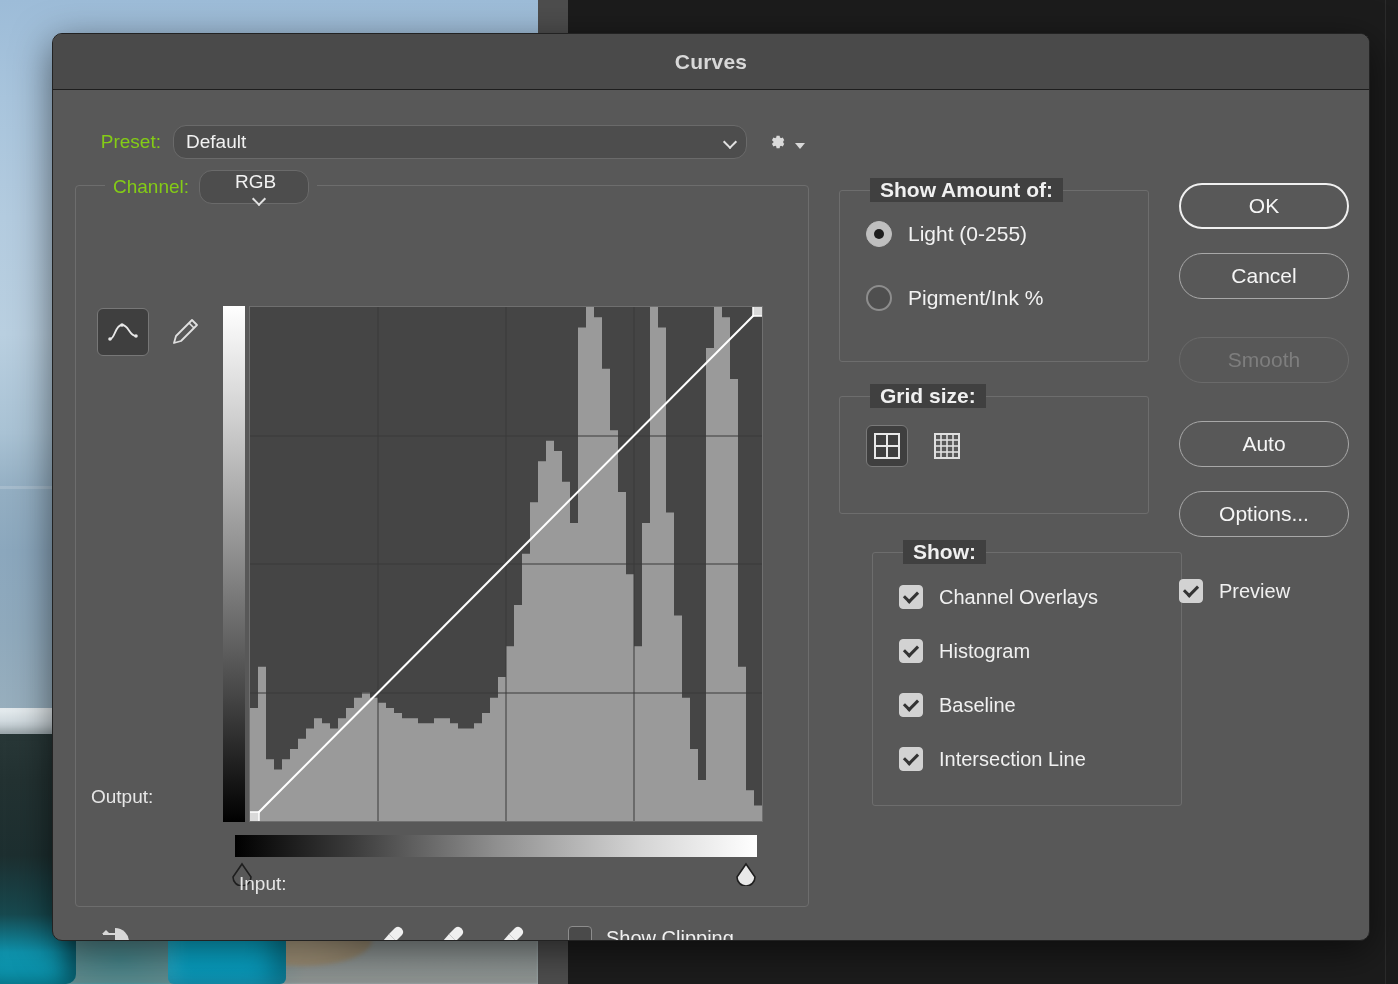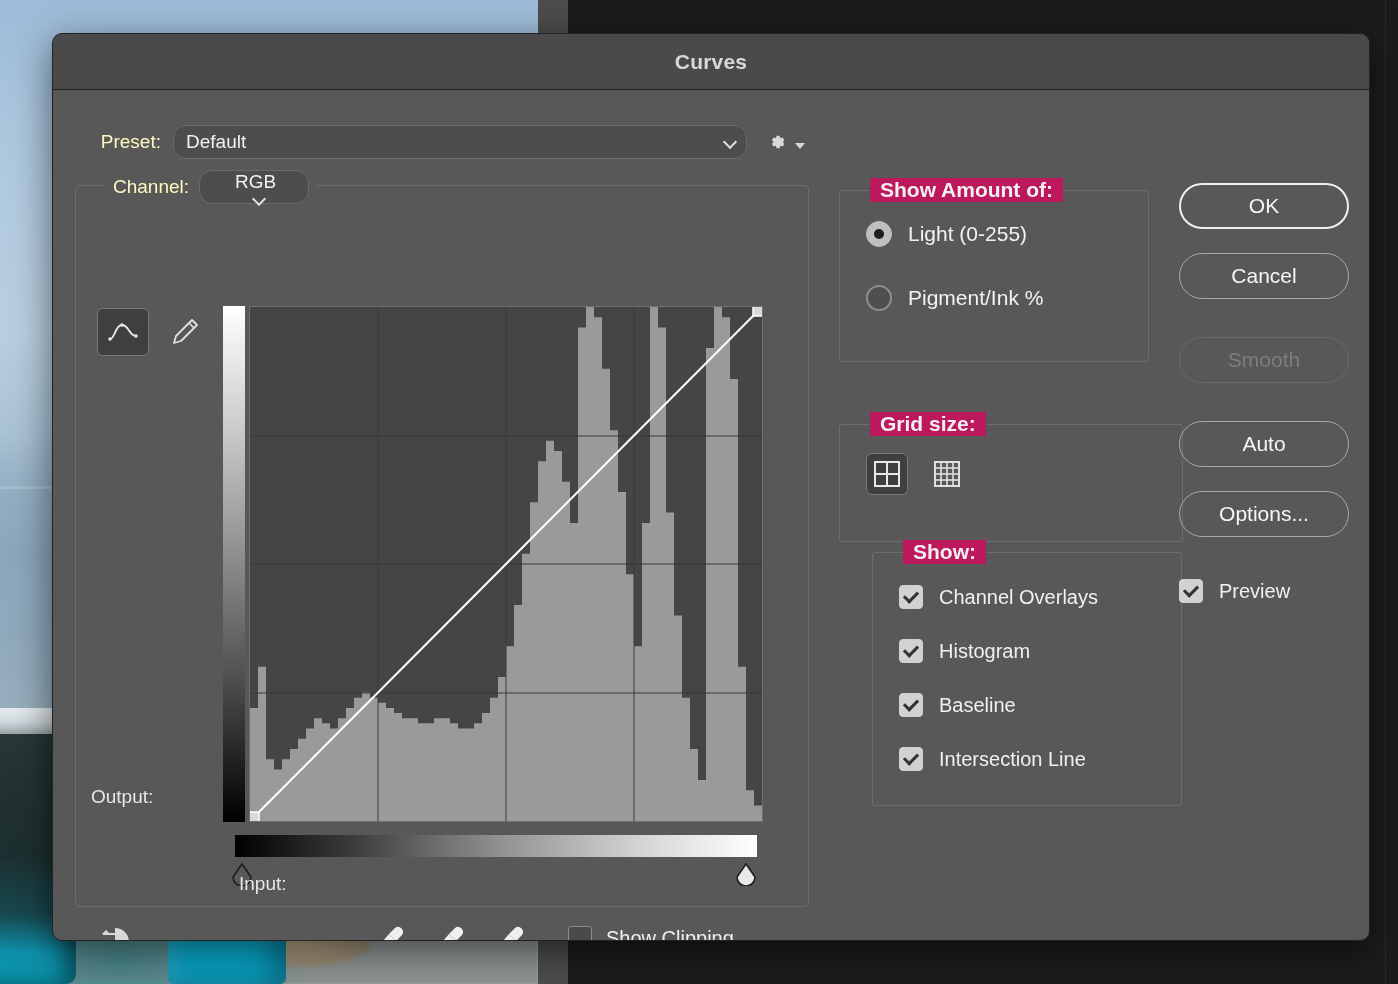--- a/index.html
+++ b/index.html
@@ -72,21 +72,21 @@
   #titlebar{
     height:55px;background:#4a4a4a;border-bottom:1px solid #1e1e1e;
     display:flex;align-items:center;justify-content:center;
   }
   #titlebar .title{color:#d8d8d8;font-size:21px;font-weight:bold;letter-spacing:.2px;}
 
   #body{position:relative;height:851px;}
 
   
   .preset-row{position:absolute;left:22px;top:35px;display:flex;align-items:center;}
-  .lbl{color:#fef9c3;font-size:19px;}
+  .lbl{color:#84cc16;font-size:19px;}
   .preset-label{width:86px;text-align:right;margin-right:12px;}
   .select{
     background:#4d4d4d;border:1px solid #6a6a6a;border-radius:13px;
     height:34px;display:flex;align-items:center;justify-content:space-between;
     color:#f2f2f2;font-size:19px;padding:0 9px 0 12px;box-sizing:border-box;
   }
   #preset-select{width:574px;}
   .chev{width:12px;height:12px;position:relative;margin-left:8px;}
   .chev::before{
     content:"";position:absolute;left:0;top:1px;width:8px;height:8px;
@@ -160,25 +160,25 @@
     width:11px;height:6px;border-left:3px solid #333;border-bottom:3px solid #333;
     transform:rotate(-45deg);margin-top:-3px;
   }
   .check-label{color:#f0f0f0;font-size:20px;}
 
   
   .fieldset{
     position:absolute;border:1px solid #6d6d6d;border-radius:3px;box-sizing:border-box;
   }
   .legend{
-    position:absolute;top:-13px;left:30px;background:#be185d;padding:0 10px;
+    position:absolute;top:-13px;left:30px;background:#404040;padding:0 10px;
     color:#f0f0f0;font-size:21px;font-weight:bold;white-space:nowrap;
   }
   #fs-amount{left:786px;top:100px;width:310px;height:172px;}
-  #fs-grid{left:786px;top:334px;width:344px;height:118px;}
+  #fs-grid{left:786px;top:306px;width:310px;height:118px;}
   #fs-show{left:819px;top:462px;width:310px;height:254px;}
 
   .radio-row{display:flex;align-items:center;gap:16px;padding-left:26px;}
   .radio{
     width:26px;height:26px;border-radius:50%;box-sizing:border-box;flex:none;
     display:flex;align-items:center;justify-content:center;
   }
   .radio.on{background:#bfbfbf;border:1px solid #bfbfbf;}
   .radio.on .dot{width:10px;height:10px;border-radius:50%;background:#1e1e1e;}
   .radio.off{background:#4f4f4f;border:2px solid #8d8d8d;}

